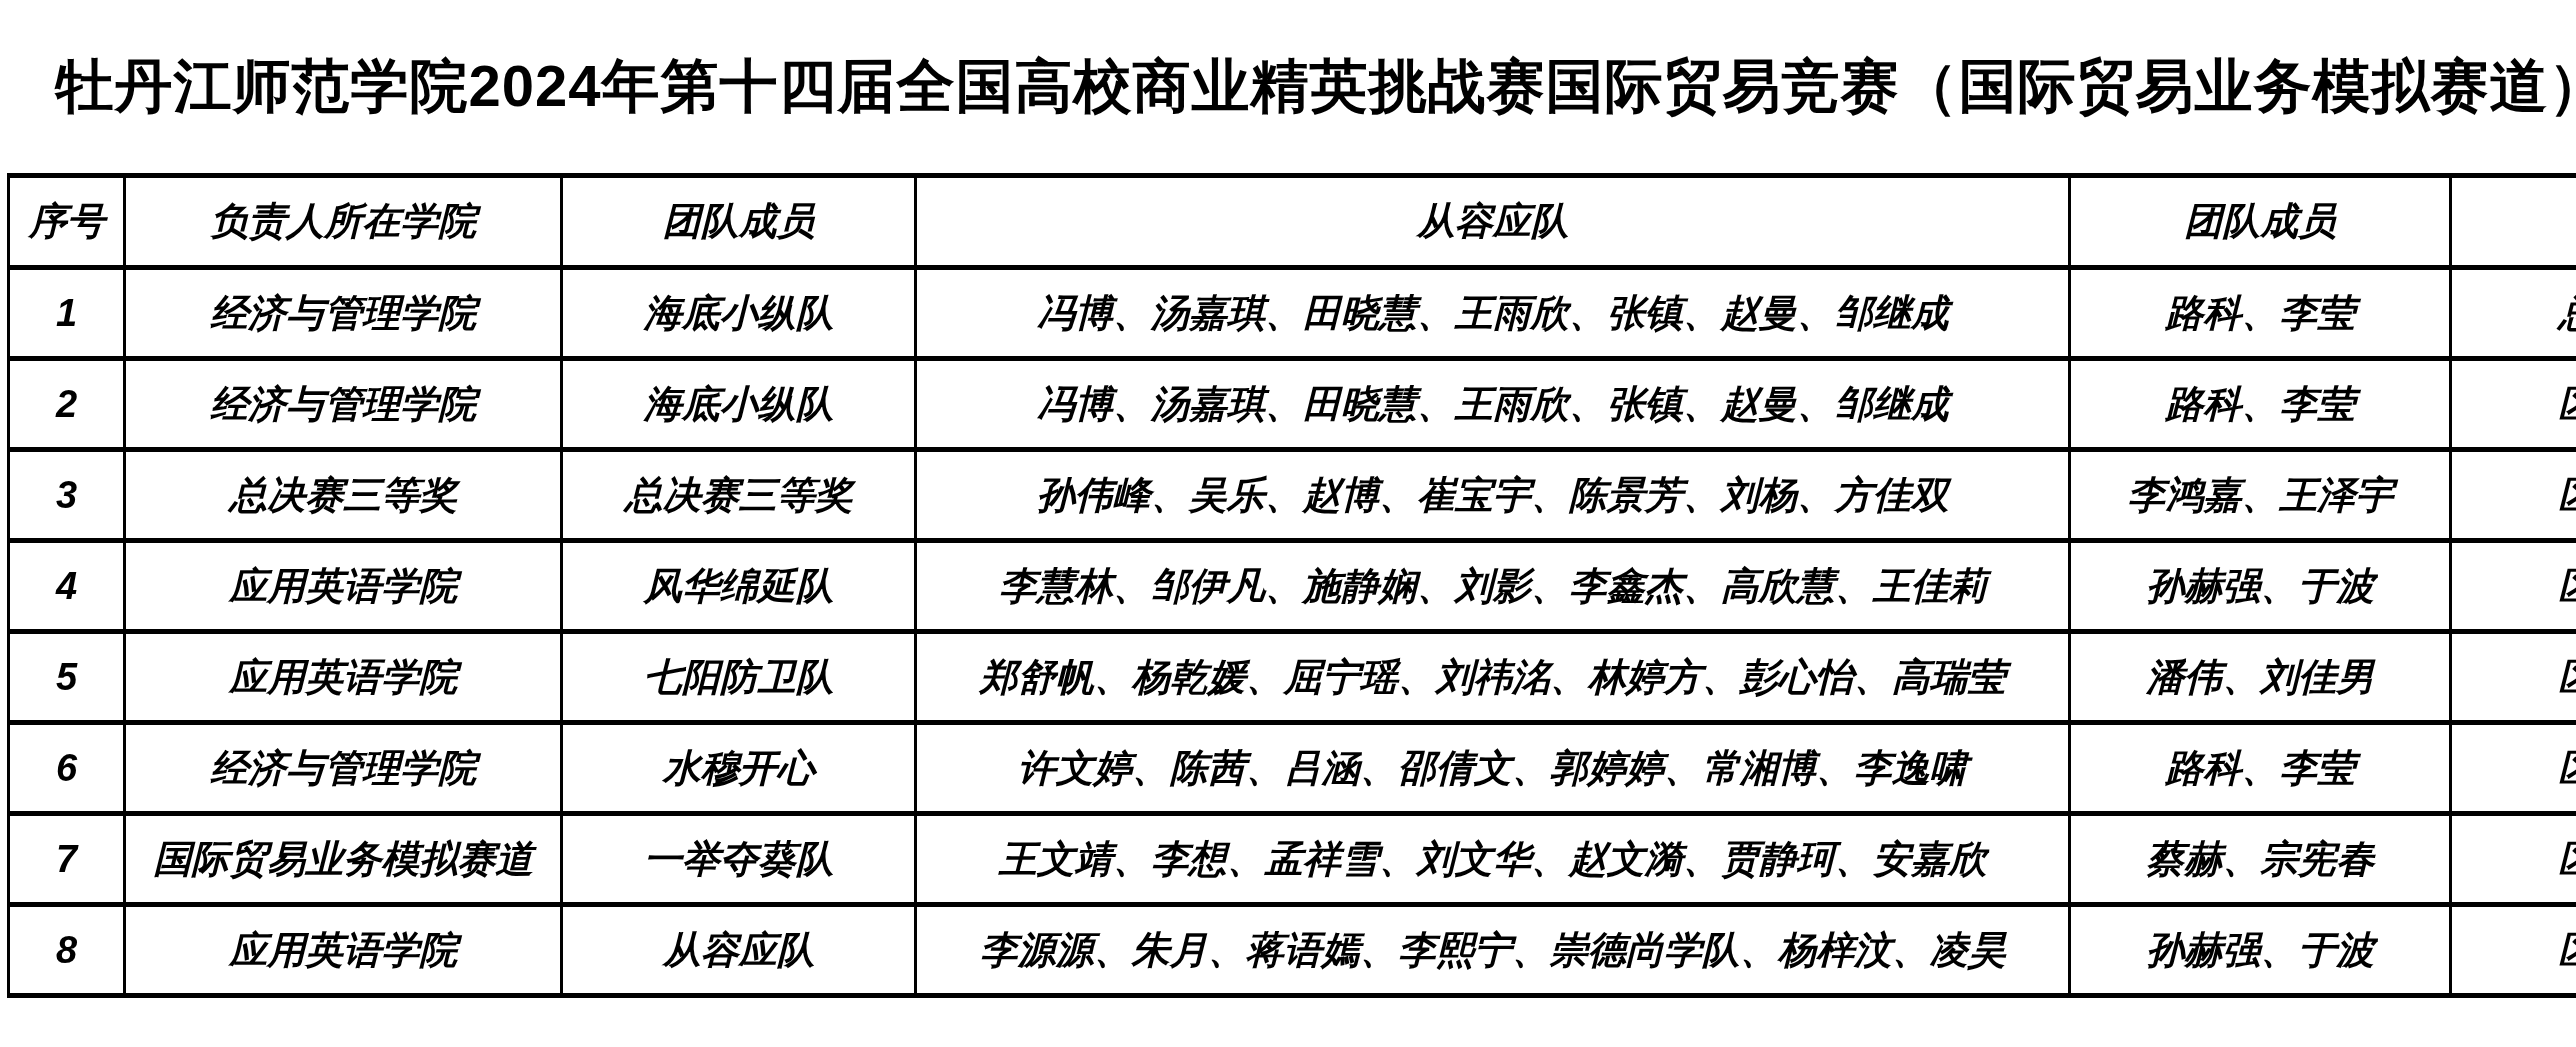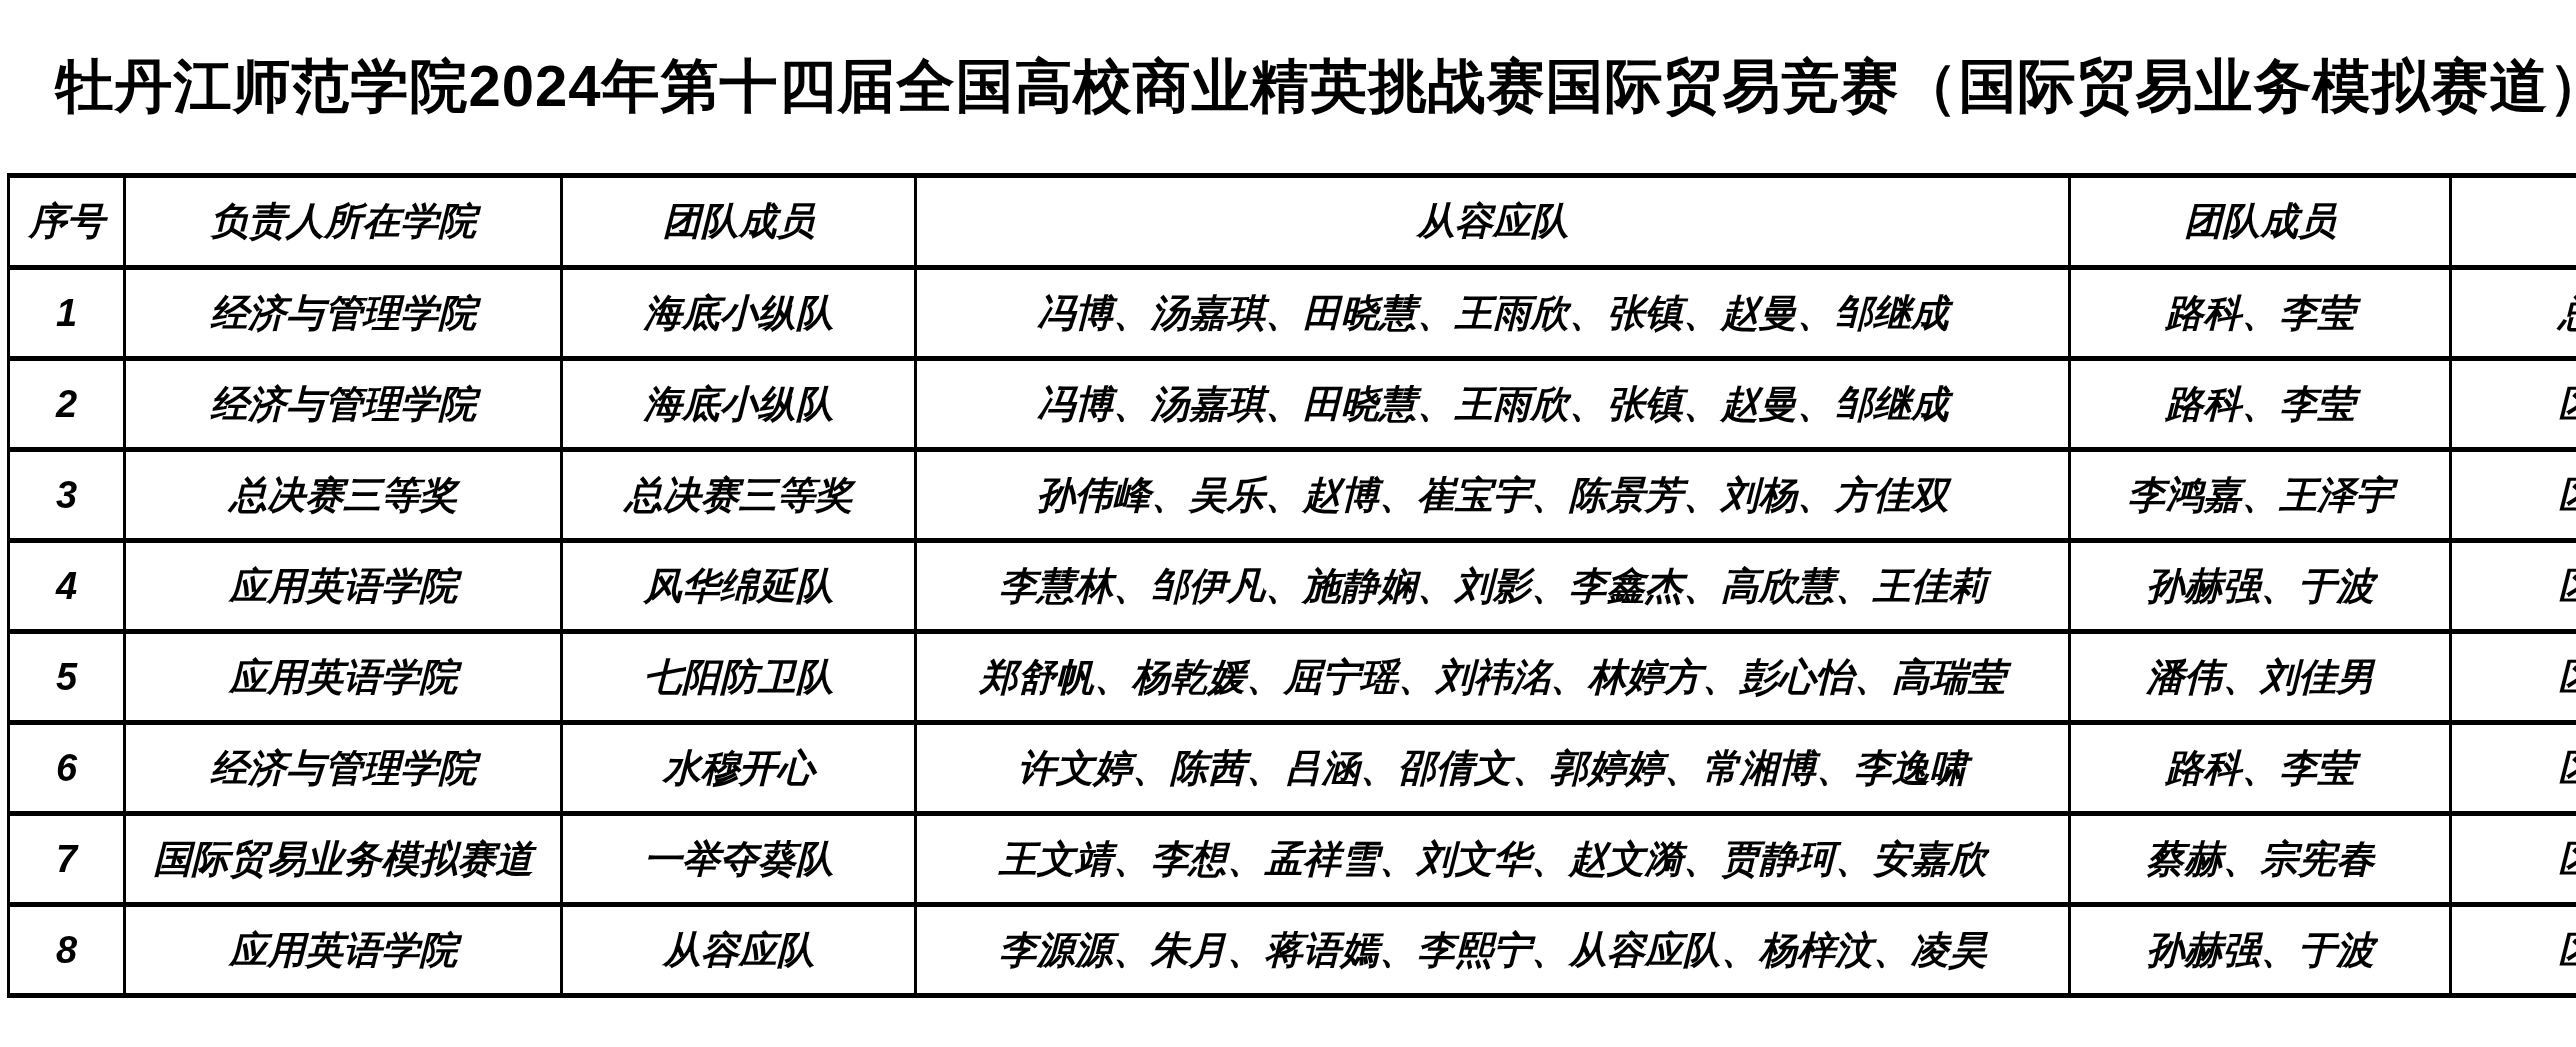--- a/index.html
+++ b/index.html
@@ -133,19 +133,19 @@
       <td>国际贸易业务模拟赛道</td>
       <td>一举夺葵队</td>
       <td>王文靖、李想、孟祥雪、刘文华、赵文漪、贾静珂、安嘉欣</td>
       <td>蔡赫、宗宪春</td>
       <td>区域赛三等奖</td>
     </tr>
     <tr>
       <td>8</td>
       <td>应用英语学院</td>
       <td>从容应队</td>
-      <td>李源源、朱月、蒋语嫣、李熙宁、从容应队、杨梓汶、凌昊</td>
+      <td>李源源、朱月、蒋语嫣、李熙宁、崇德尚学队、杨梓汶、凌昊</td>
       <td>孙赫强、于波</td>
       <td>区域赛三等奖</td>
     </tr>
   </tbody>
 </table>
 
 
 </body></html>

